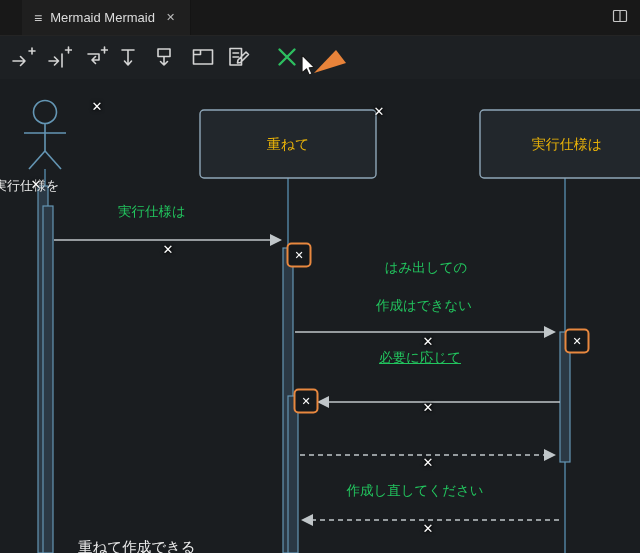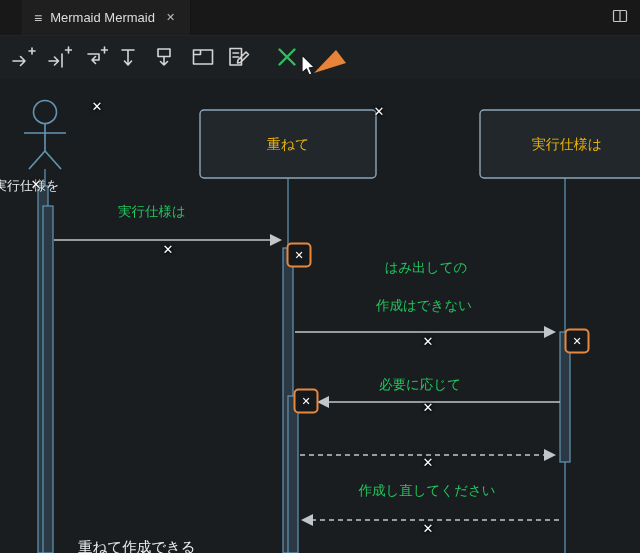--- a/index.html
+++ b/index.html
@@ -169,22 +169,22 @@
     </g>
   </svg>
 
   <div class="alabel" style="left:-6px;top:177px;">実行仕様を</div>
   <div class="plabel" style="left:288px;top:136px;">重ねて</div>
   <div class="plabel" style="left:567px;top:136px;">実行仕様は</div>
 
   <div class="dlabel" style="left:152px;top:203px;">実行仕様は</div>
   <div class="dlabel" style="left:426px;top:259px;">はみ出しての</div>
   <div class="dlabel" style="left:424px;top:297px;">作成はできない</div>
-  <div class="dlabel" style="left:420px;top:376px;">必要に応じて</div>
-  <div class="dlabel" style="left:427px;top:482px;">作成し直してください</div>
+  <div class="dlabel" style="left:420px;top:349px;text-decoration:underline;">必要に応じて</div>
+  <div class="dlabel" style="left:415px;top:482px;">作成し直してください</div>
   <div class="blabel" style="left:78px;top:538px;">重ねて作成できる</div>
 
   <span class="badge" style="left:97px;top:106px;">✕</span>
   <span class="badge" style="left:36px;top:184px;">✕</span>
   <span class="badge" style="left:379px;top:111px;">✕</span>
   <span class="badge" style="left:168px;top:249px;">✕</span>
   <span class="badge" style="left:428px;top:341px;">✕</span>
   <span class="badge" style="left:428px;top:407px;">✕</span>
   <span class="badge" style="left:428px;top:462px;">✕</span>
   <span class="badge" style="left:428px;top:528px;">✕</span>

